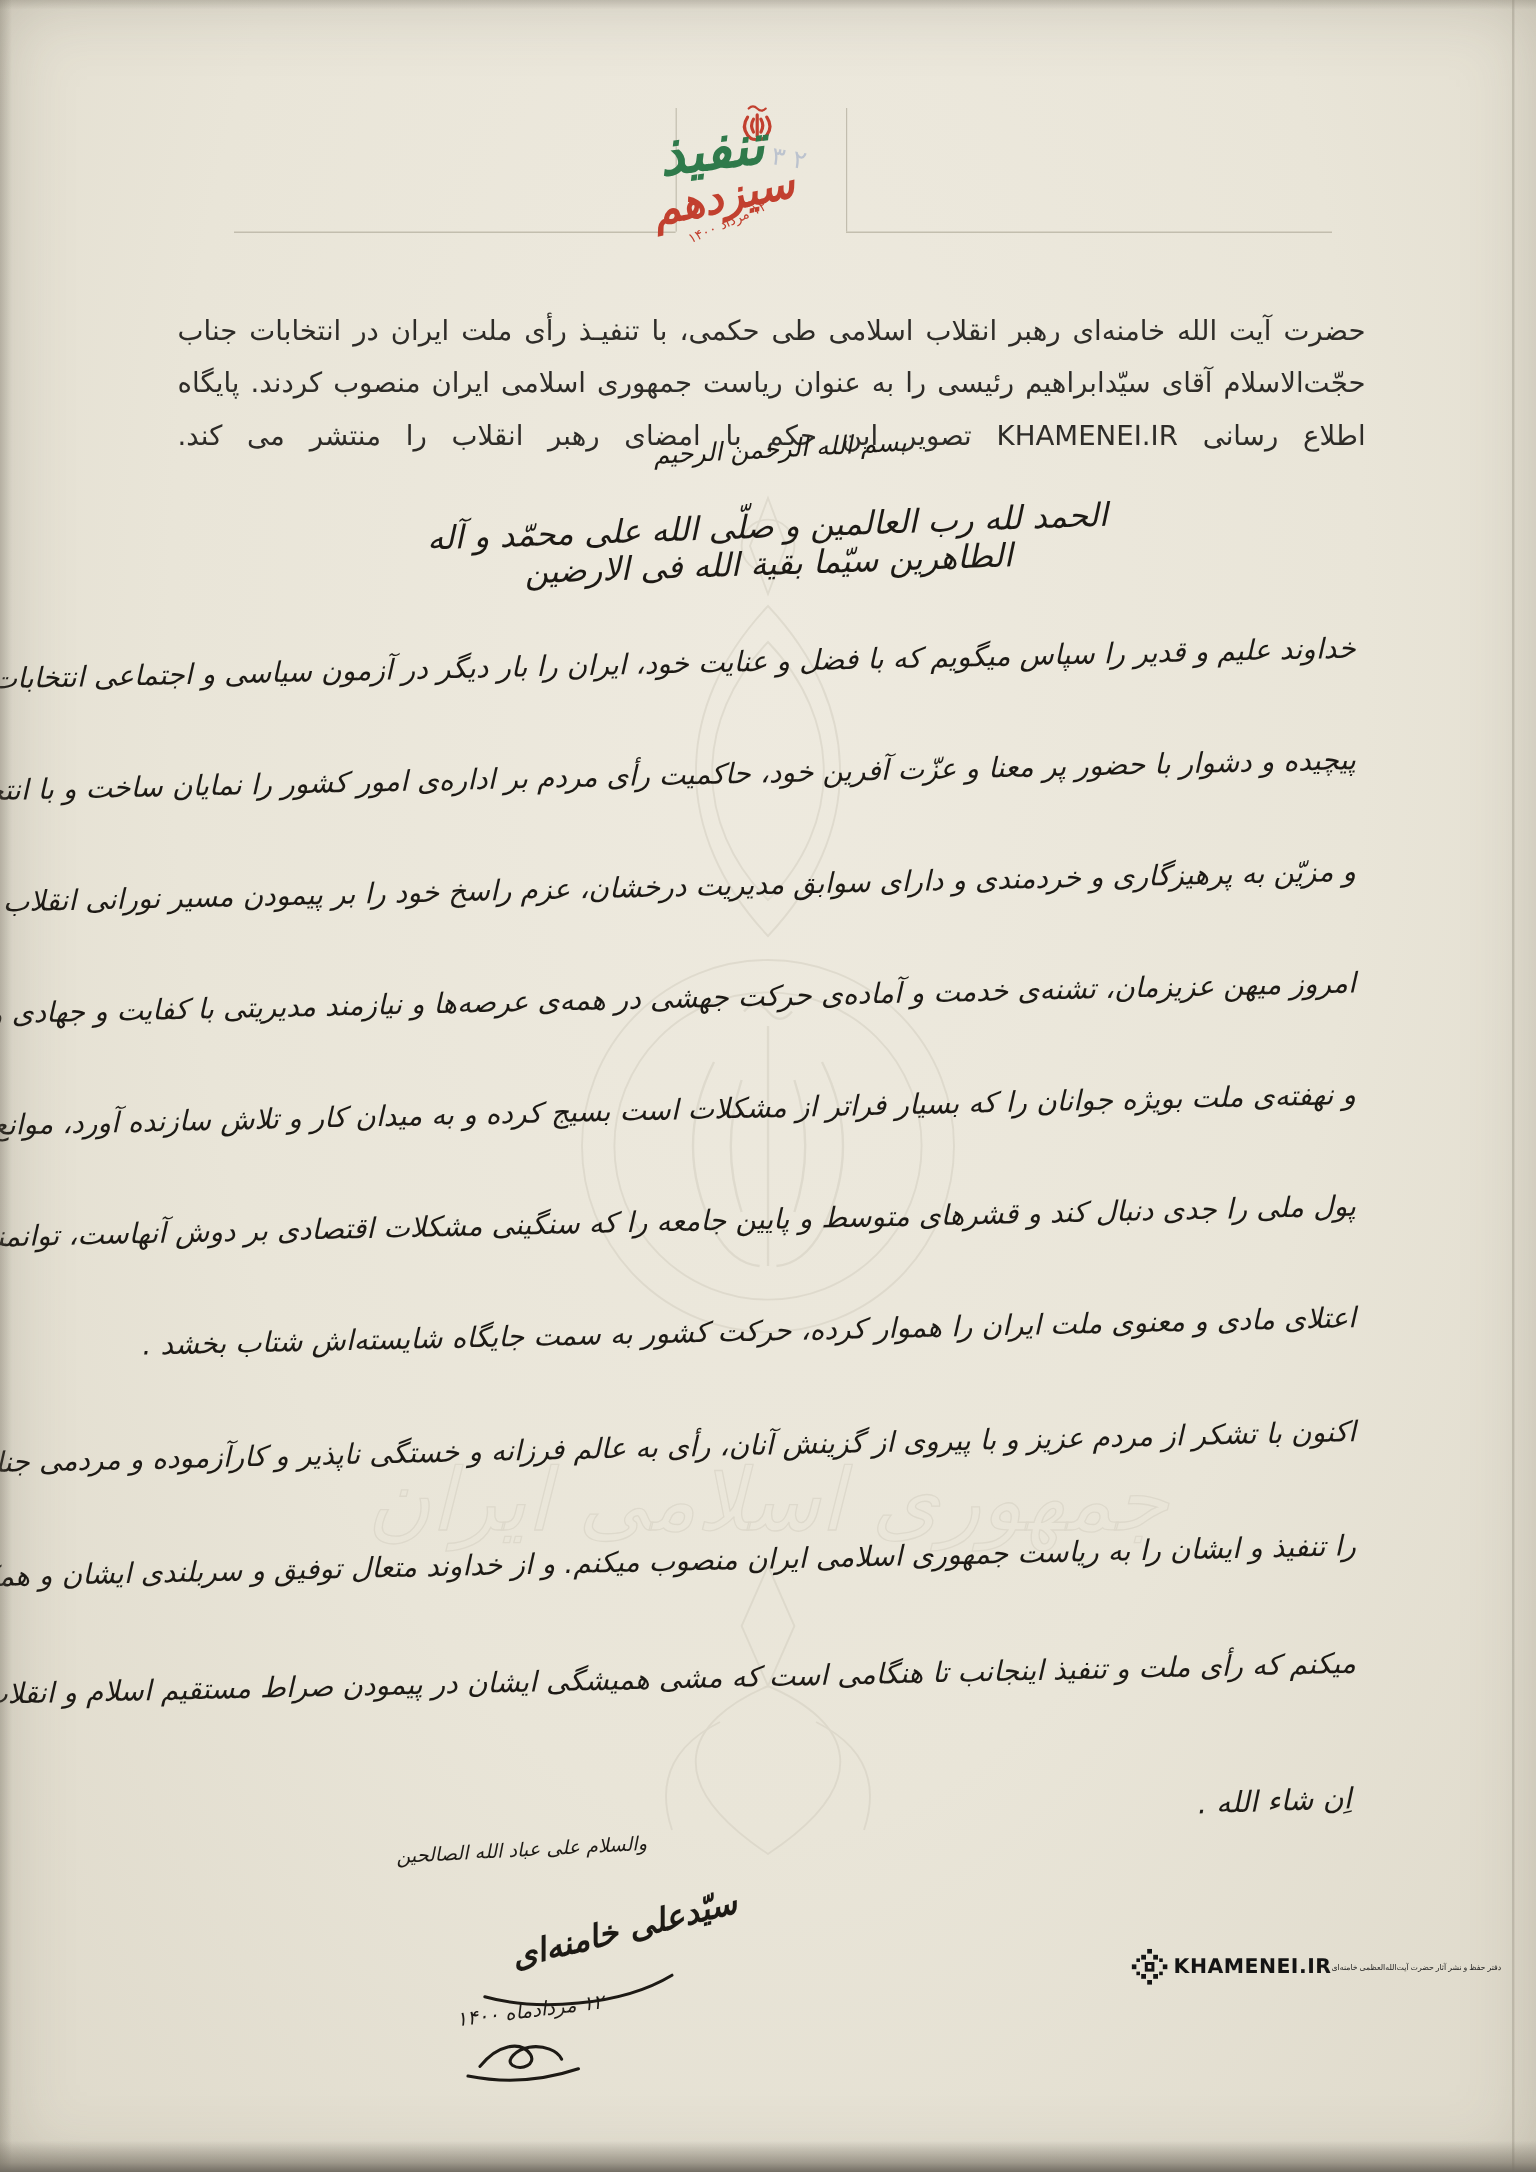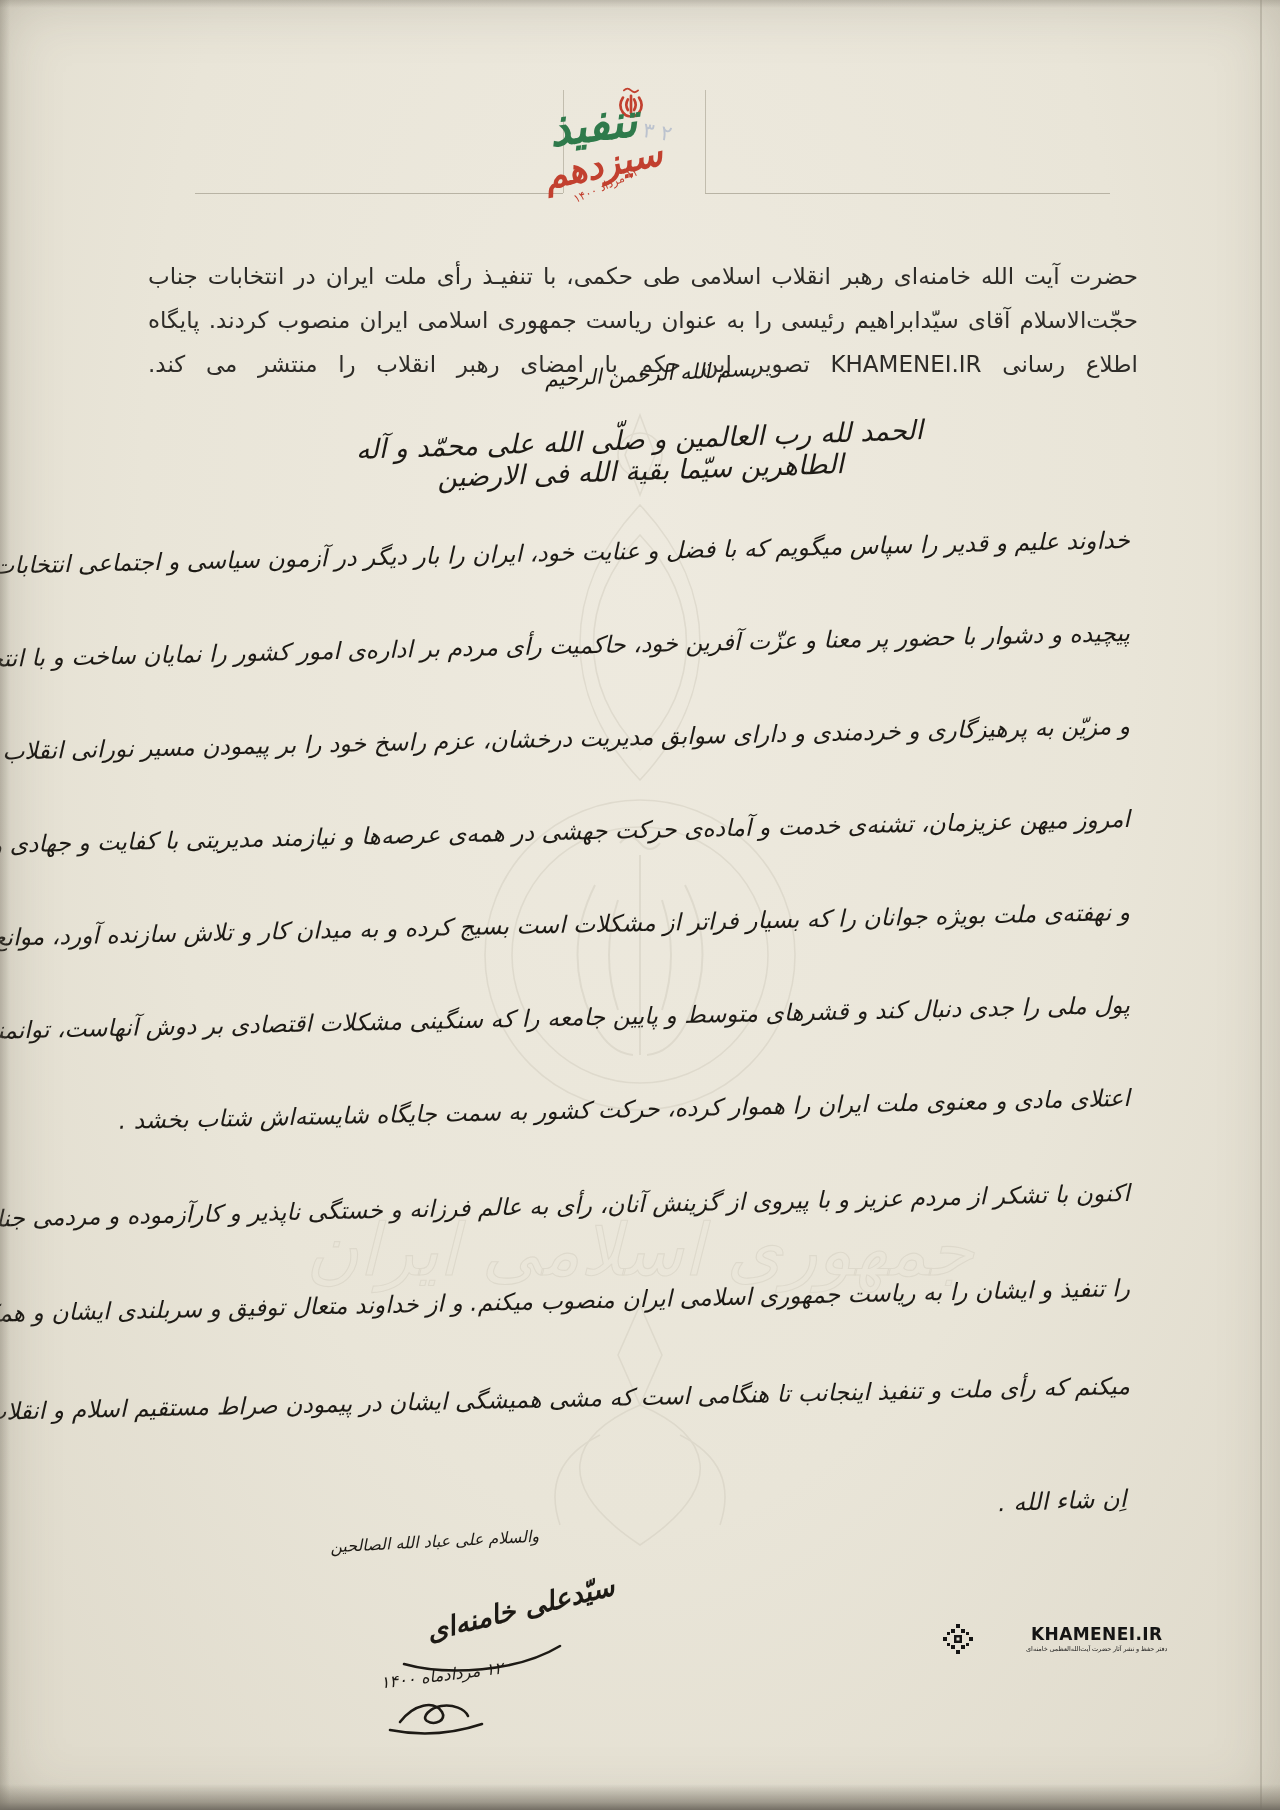--- a/index.html
+++ b/index.html
@@ -40,21 +40,21 @@
   .salam{top:1532px;left:330px;font-size:16px;white-space:nowrap;transform:rotate(-3deg);}
   .sig-name{top:1593px;left:424px;font-size:27px;font-weight:bold;transform:rotate(-14deg);
     white-space:nowrap;}
   .sig-date{top:1666px;left:380px;font-size:16.5px;transform:rotate(-7deg);white-space:nowrap;}
   .sig-scribble{position:absolute;left:386px;top:1692px;}
   .sig-flourish{position:absolute;left:402px;top:1642px;}
   
   .watermark{position:absolute;left:290px;top:395px;opacity:.55;pointer-events:none;}
   
   .brand{position:absolute;left:943px;top:1624px;display:flex;align-items:center;gap:5px;}
-  .brand .txt{display:flex;flex-direction:column;align-items:center;margin-left:48px;}
+  .brand .txt{display:flex;flex-direction:row;align-items:center;}
   .brand .name{font-size:17px;font-weight:bold;color:#141414;letter-spacing:.4px;line-height:1;}
   .brand .sub{font-size:6.5px;color:#1d1d1d;direction:rtl;margin-top:2px;white-space:nowrap;font-family:Liberation Serif, serif;}
   
   .edge-bottom{position:absolute;left:0;right:0;bottom:0;height:26px;
     background:linear-gradient(to bottom, rgba(90,84,72,0) 0%, rgba(112,106,94,.55) 70%, #736e64 100%);}
   .edge-right{position:absolute;top:0;bottom:0;right:18px;width:2px;background:rgba(140,135,120,.35);}
   .edge-left{position:absolute;top:0;bottom:0;left:0;width:10px;
     background:linear-gradient(to right, rgba(110,104,90,.30), rgba(110,104,90,0));}
   .edge-top{position:absolute;left:0;right:0;top:0;height:8px;
     background:linear-gradient(to bottom, rgba(110,104,90,.25), rgba(110,104,90,0));}

